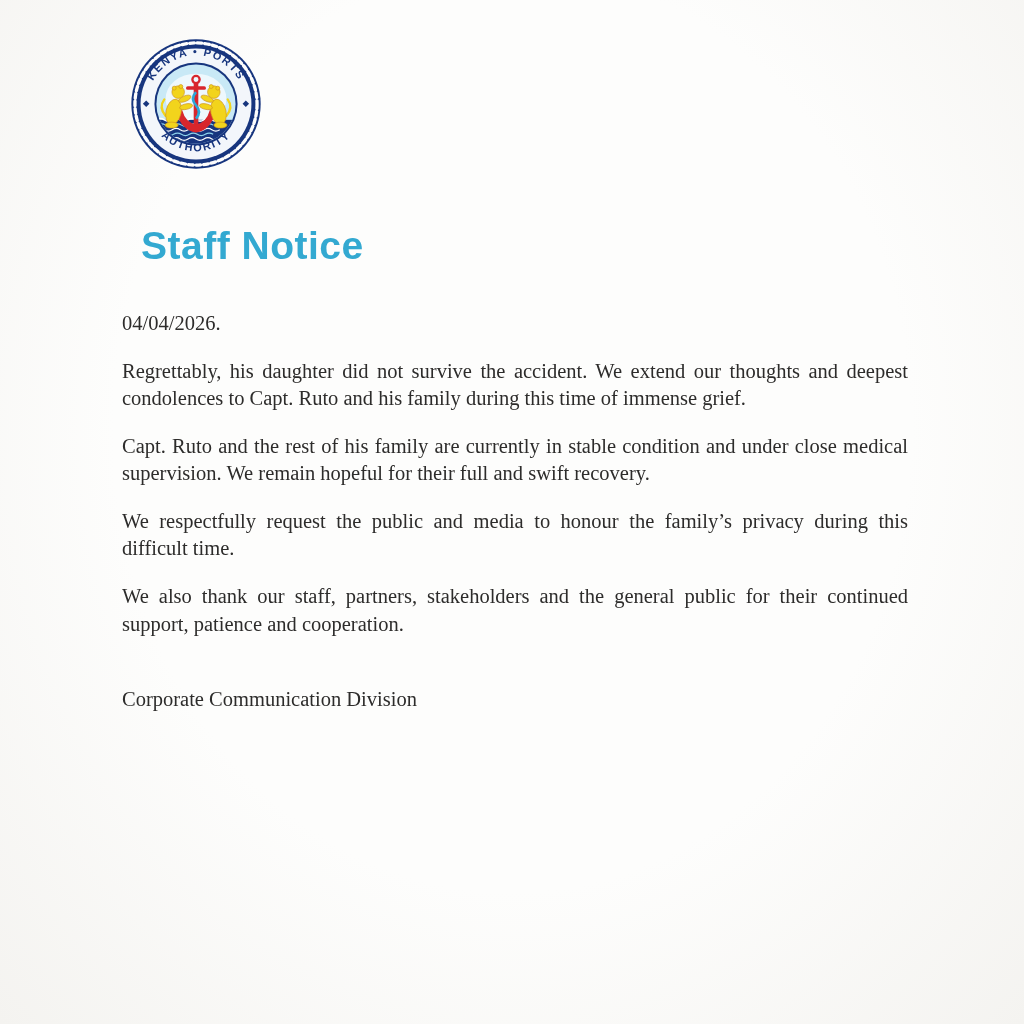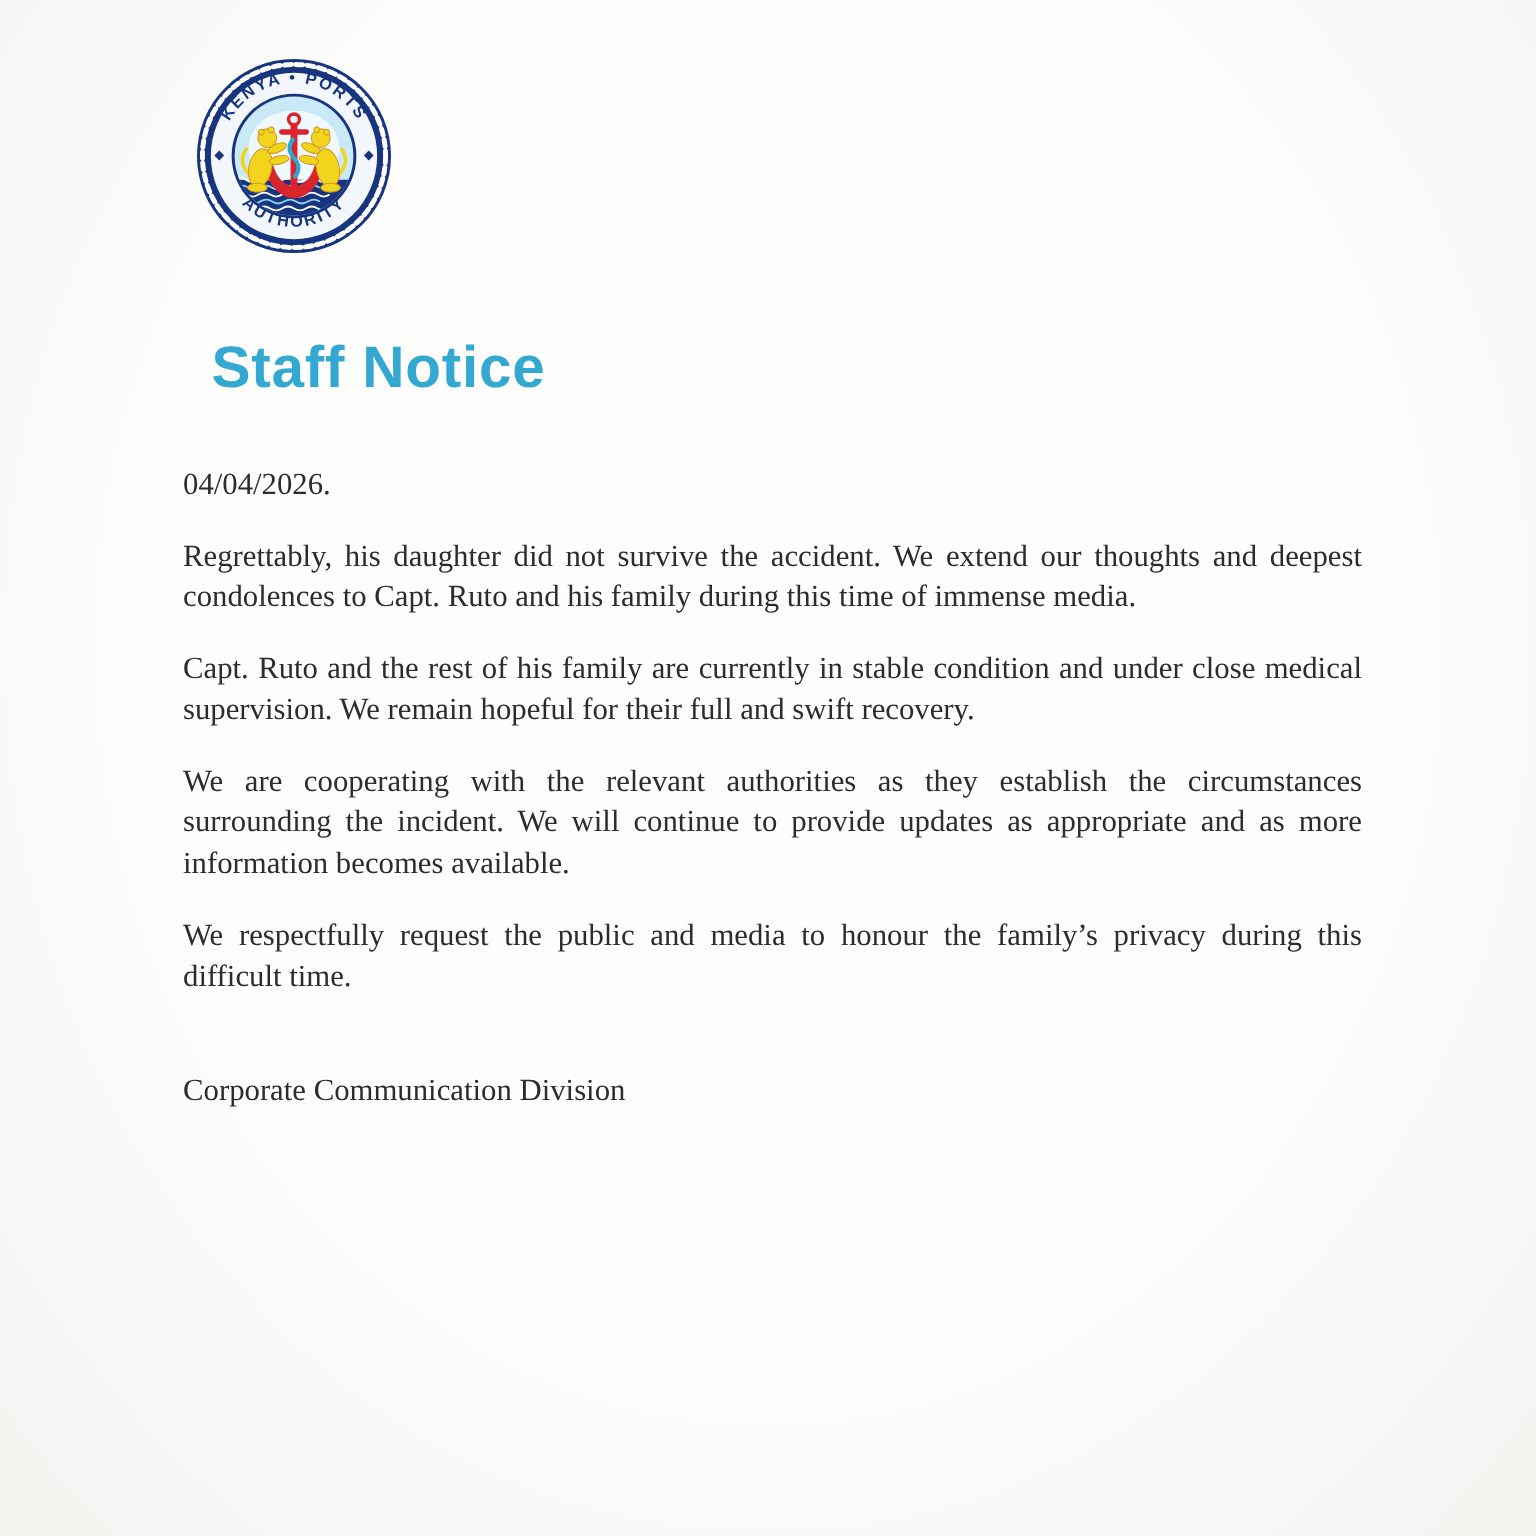--- a/index.html
+++ b/index.html
@@ -137,20 +137,20 @@
         <use href="#lionL"></use>
         <use href="#lionL" transform="translate(200,0) scale(-1,1)"></use>
       </g>
     </svg>
   </div>
 
   <h1 class="page-title">Staff Notice</h1>
 
   <div class="content">
     <p class="notice-date">04/04/2026.</p>
-    <p class="body-para">Regrettably, his daughter did not survive the accident. We extend our thoughts and deepest condolences to Capt. Ruto and his family during this time of immense media.</p>
+    <p class="body-para">Regrettably, his daughter did not survive the accident. We extend our thoughts and deepest condolences to Capt. Ruto and his family during this time of immense grief.</p>
     <p class="body-para">Capt. Ruto and the rest of his family are currently in stable condition and under close medical supervision. We remain hopeful for their full and swift recovery.</p>
-    <p class="body-para">We are cooperating with the relevant authorities as they establish the circumstances surrounding the incident. We will continue to provide updates as appropriate and as more information becomes available.</p>
     <p class="body-para">We respectfully request the public and media to honour the family’s privacy during this difficult time.</p>
+    <p class="body-para">We also thank our staff, partners, stakeholders and the general public for their continued support, patience and cooperation.</p>
     <p class="signoff">Corporate Communication Division</p>
   </div>
 
 </div>
 
 </body></html>

